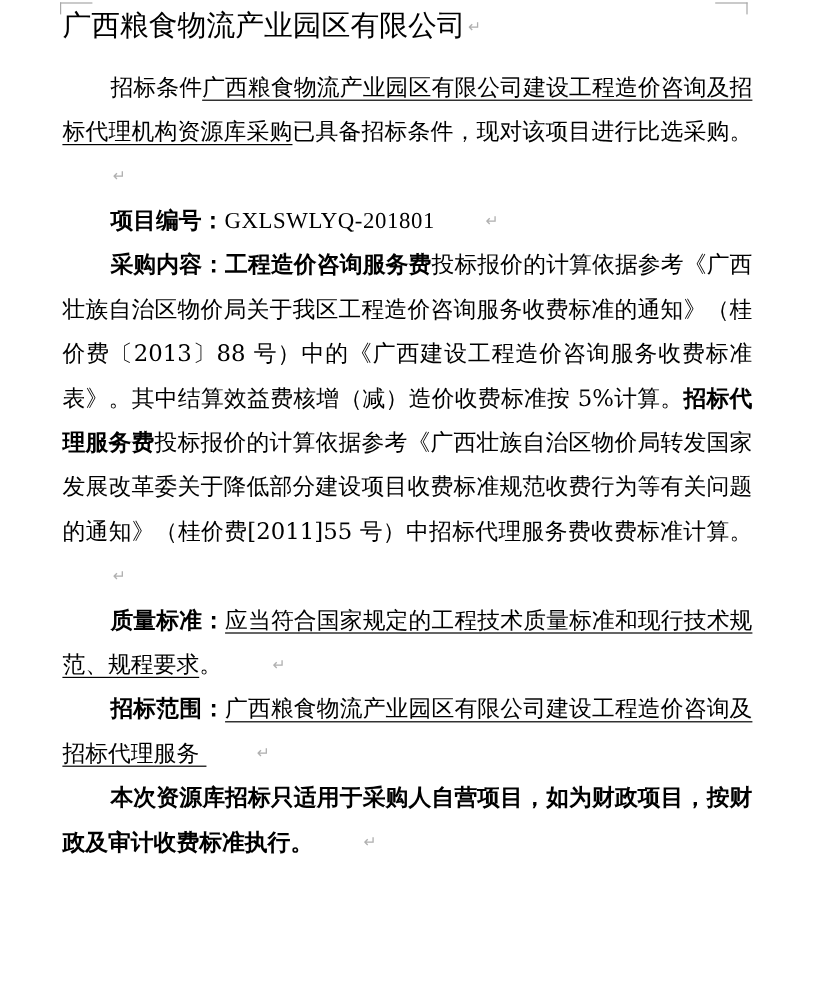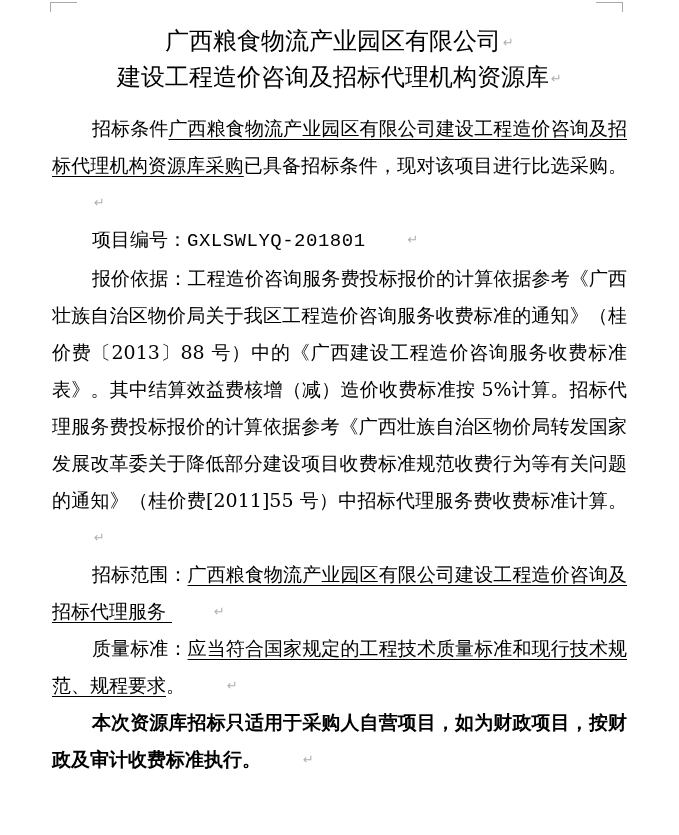--- a/index.html
+++ b/index.html
@@ -29,22 +29,21 @@
 
   .page {
     position: absolute;
     left: 52px;
     top: 0;
     width: 575px;
   }
 
   
   .title-block {
-    padding-top: 24px;
-    text-align: center;
+    padding-top: 4px;
     font-family: "DejaVu Sans", "Liberation Sans", sans-serif;
     font-size: 24px;
     line-height: 35px;
     letter-spacing: 0px;
     white-space: nowrap;
   }
   .title-line { display: block; }
 
   
   .body {
@@ -57,24 +56,24 @@
   }
   p { margin: 0; }
 
   .heading {
     font-weight: bold;
     font-family: "DejaVu Serif", "Liberation Serif", serif;
     text-indent: 40px;
   }
   .para { text-indent: 40px; }
 
-  .b   { font-weight: normal; }
+  .b   { font-weight: bold; }
   .u   { text-decoration: underline; text-underline-offset: 4px; }
   .latin {
-    font-family: Liberation Mono, monospace;
+    font-family: Liberation Serif, serif;
     letter-spacing: 0.5px;
   }
   .bold-para { font-weight: bold; text-indent: 40px; }
 
   
   .pmark {
     color: #b0b0b0;
     font-size: 13px;
     font-family: "DejaVu Sans", "Liberation Sans", sans-serif;
     vertical-align: 2px;
@@ -104,33 +103,32 @@
 </head>
 <body>
 
 <div class="crop-mark left"></div>
 <div class="crop-mark right"></div>
 
 <div class="page">
 
   <div class="title-block">
     <span class="title-line"><span>广西粮食物流产业园区有限公司</span><span class="pmark">↵</span></span>
-    <span class="title-line"><span>建设工程造价咨询及招标代理机构资源库</span><span class="pmark">↵</span></span>
   </div>
 
   <div class="body">
 
 
     <p class="para"><span>招标条件</span><span class="u">广西粮食物流产业园区有限公司建设工程造价咨询及招标代理机构资源库采购</span><span>已具备招标条件，现对该项目进行比选采购。</span><span class="pmark">↵</span></p>
 
 
     <p class="para"><span class="b">项目编号：</span><span class="latin">GXLSWLYQ-201801</span><span class="pmark">↵</span></p>
 
-    <p class="para"><span class="b">报价依据：</span><span class="b">工程造价咨询服务费</span><span>投标报价的计算依据参考《广西壮族自治区物价局关于我区工程造价咨询服务收费标准的通知》（桂价费〔2013〕88 号）中的《广西建设工程造价咨询服务收费标准表》。其中结算效益费核增（减）造价收费标准按 5%计算。</span><span class="b">招标代理服务费</span><span>投标报价的计算依据参考《广西壮族自治区物价局转发国家发展改革委关于降低部分建设项目收费标准规范收费行为等有关问题的通知》（桂价费[2011]55 号）中招标代理服务费收费标准计算。</span><span class="pmark">↵</span></p>
+    <p class="para"><span class="b">采购内容：</span><span class="b">工程造价咨询服务费</span><span>投标报价的计算依据参考《广西壮族自治区物价局关于我区工程造价咨询服务收费标准的通知》（桂价费〔2013〕88 号）中的《广西建设工程造价咨询服务收费标准表》。其中结算效益费核增（减）造价收费标准按 5%计算。</span><span class="b">招标代理服务费</span><span>投标报价的计算依据参考《广西壮族自治区物价局转发国家发展改革委关于降低部分建设项目收费标准规范收费行为等有关问题的通知》（桂价费[2011]55 号）中招标代理服务费收费标准计算。</span><span class="pmark">↵</span></p>
+
+    <p class="para"><span class="b">质量标准：</span><span class="u">应当符合国家规定的工程技术质量标准和现行技术规范、规程要求</span>。<span class="pmark">↵</span></p>
 
     <p class="para"><span class="b">招标范围：</span><span class="u">广西粮食物流产业园区有限公司建设工程造价咨询及招标代理服务 </span><span class="pmark">↵</span></p>
-
-    <p class="para"><span class="b">质量标准：</span><span class="u">应当符合国家规定的工程技术质量标准和现行技术规范、规程要求</span>。<span class="pmark">↵</span></p>
 
     <p class="bold-para"><span>本次资源库招标只适用于采购人自营项目，如为财政项目，按财政及审计收费标准执行。</span><span class="pmark">↵</span></p>
 
   </div>
 </div>
 
 </body></html>

